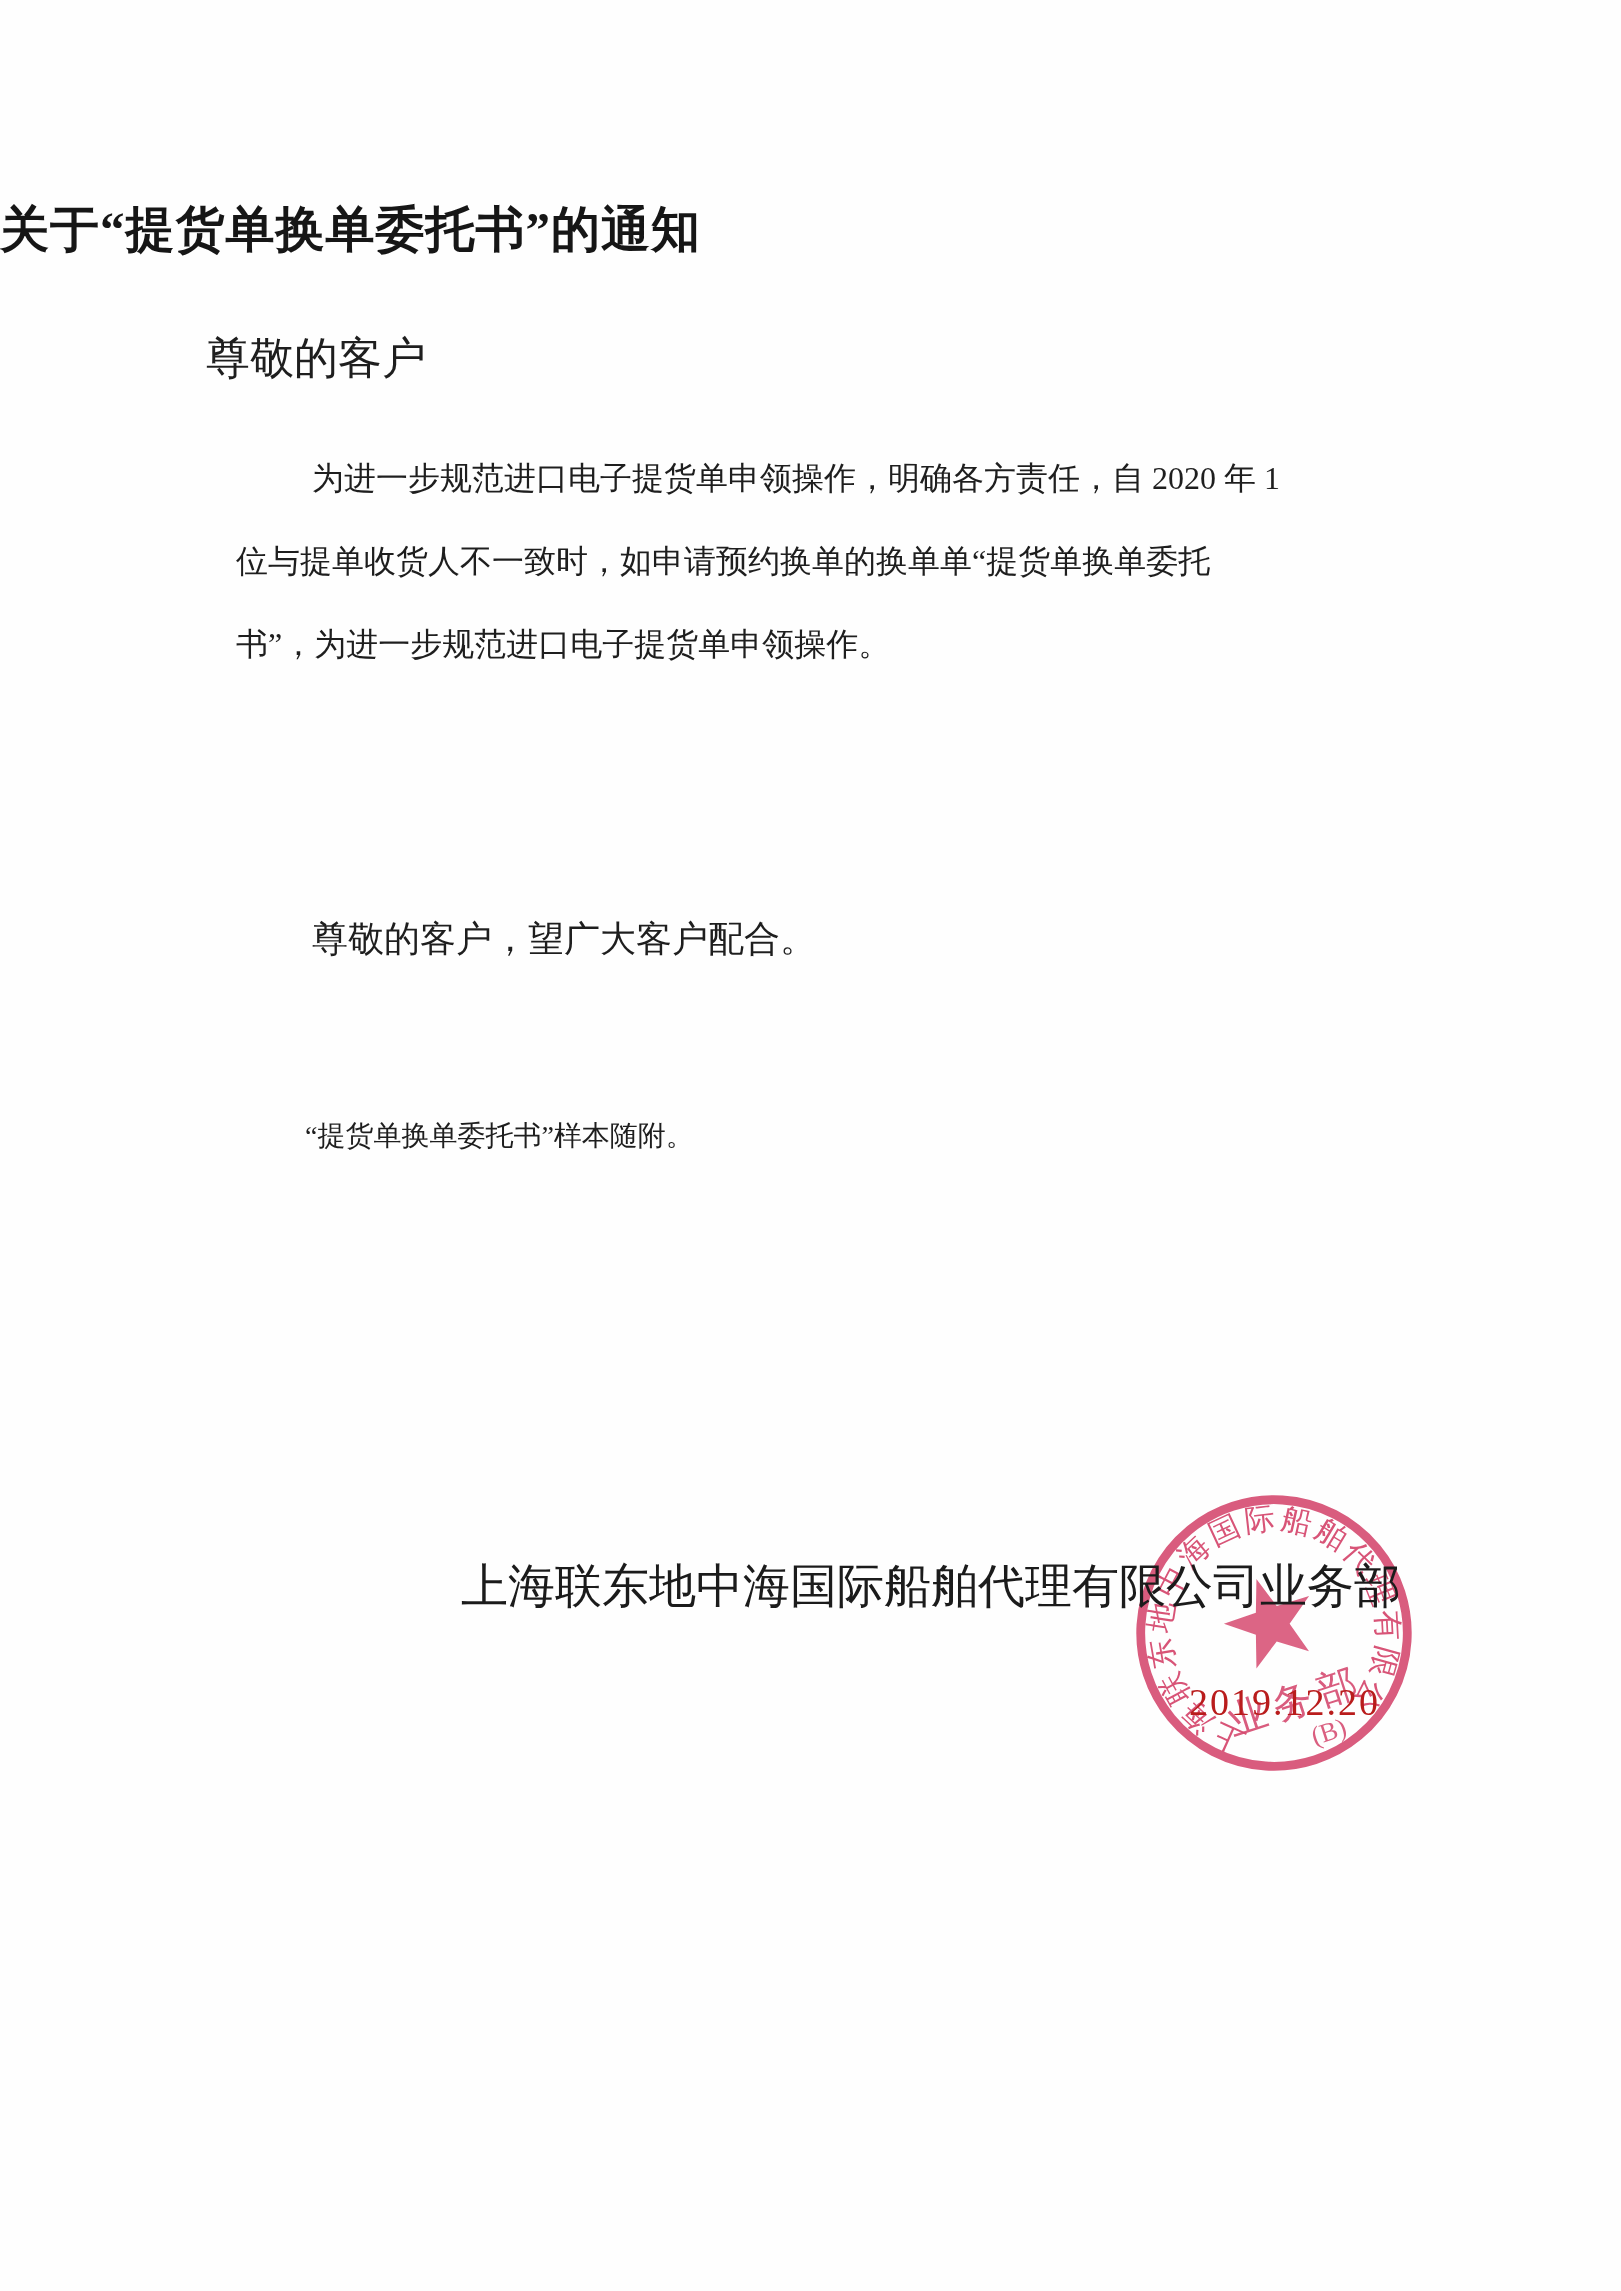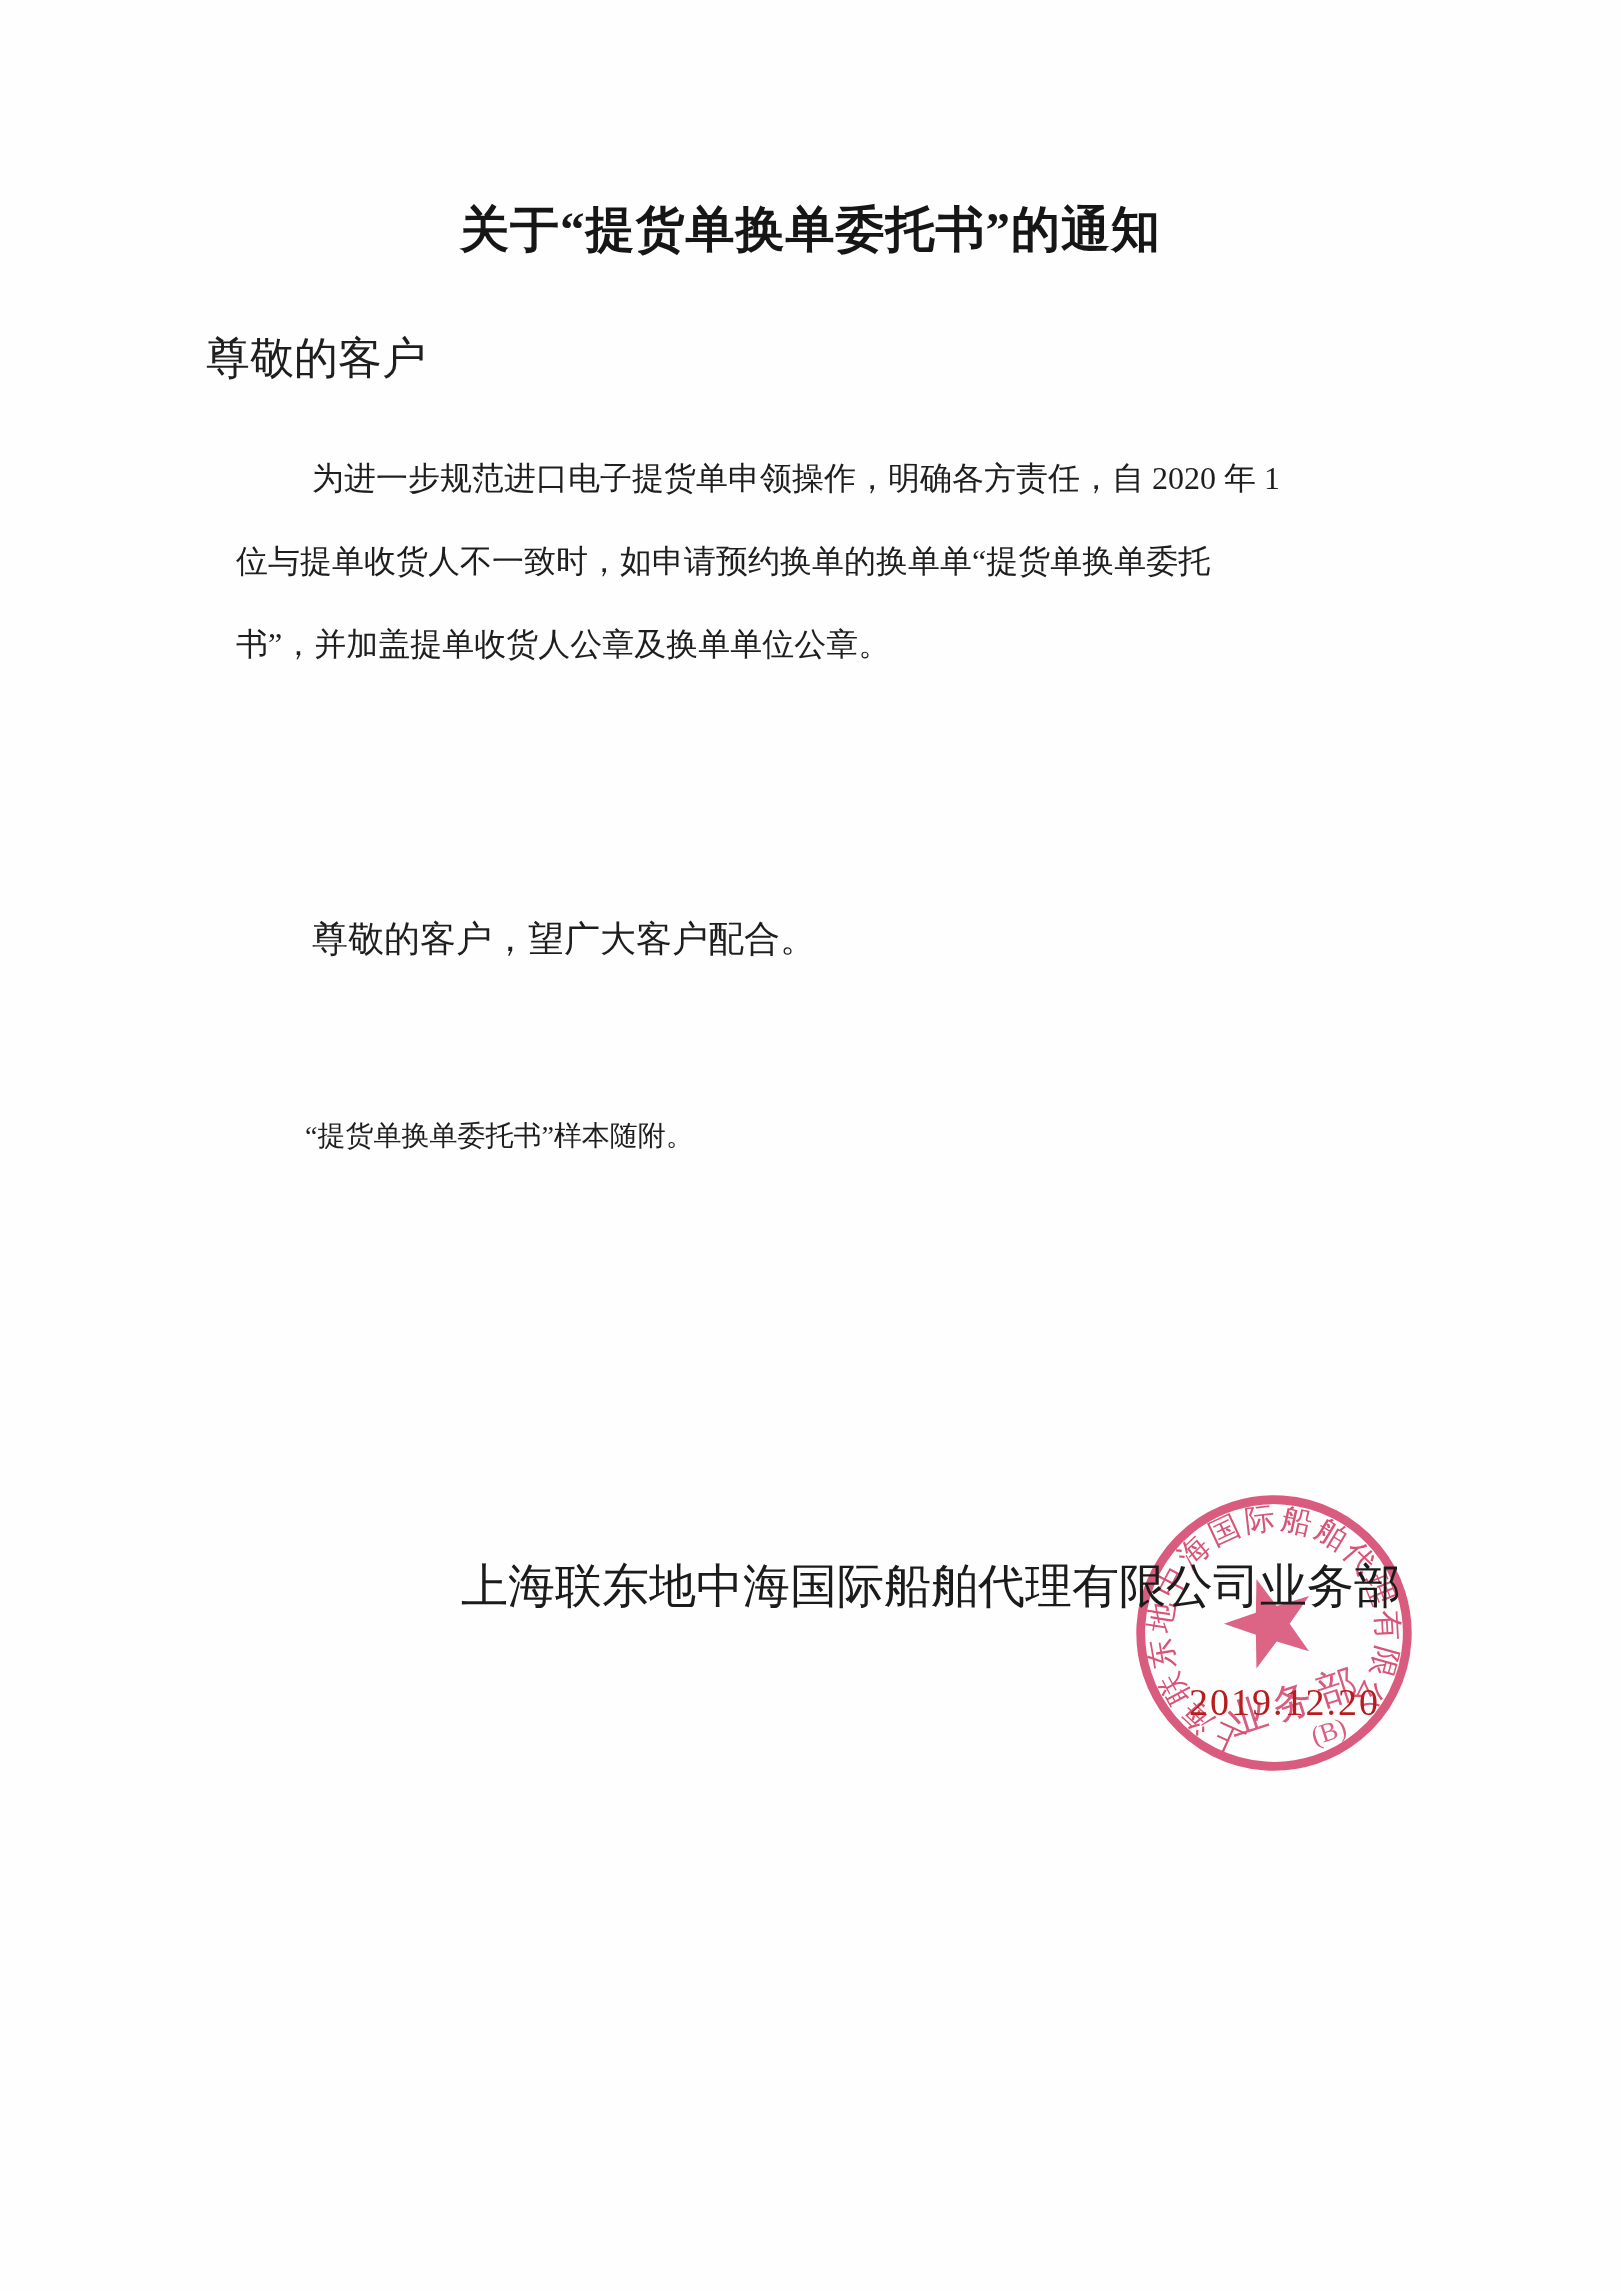--- a/index.html
+++ b/index.html
@@ -15,21 +15,21 @@
     background: #fefefe;
     overflow: hidden;
     font-family: "Liberation Serif", "DejaVu Serif", serif;
     color: #1e1e1e;
   }
   .doc-title {
     position: absolute;
     top: 197px;
     left: 0;
     width: 100%;
-    text-align: center;
+    text-align: left;
     font-size: 49px;
     font-weight: 700;
     letter-spacing: 1px;
     color: #161616;
   }
   .salutation {
     position: absolute;
     top: 333px;
     left: 206px;
     font-size: 44px;
@@ -103,21 +103,21 @@
 
 <div class="page">
 
   <div class="doc-title">关于“提货单换单委托书”的通知</div>
 
   <div class="salutation">尊敬的客户</div>
 
   <div class="para-1">
     <div class="line">为进一步规范进口电子提货单申领操作，明确各方责任，自 2020 年 1</div>
     <div class="line">位与提单收货人不一致时，如申请预约换单的换单单“提货单换单委托</div>
-    <div class="line">书”，并加盖提单收货人公章及换单单位公章。</div>
+    <div class="line">书”，为进一步规范进口电子提货单申领操作。</div>
   </div>
 
   <div class="para-2">尊敬的客户，望广大客户配合。</div>
 
   <div class="para-3">“提货单换单委托书”样本随附。</div>
 
   <div class="signature-company">上海联东地中海国际船舶代理有限公司业务部</div>
 
   <div class="signature-date">2019.12.20</div>
 

